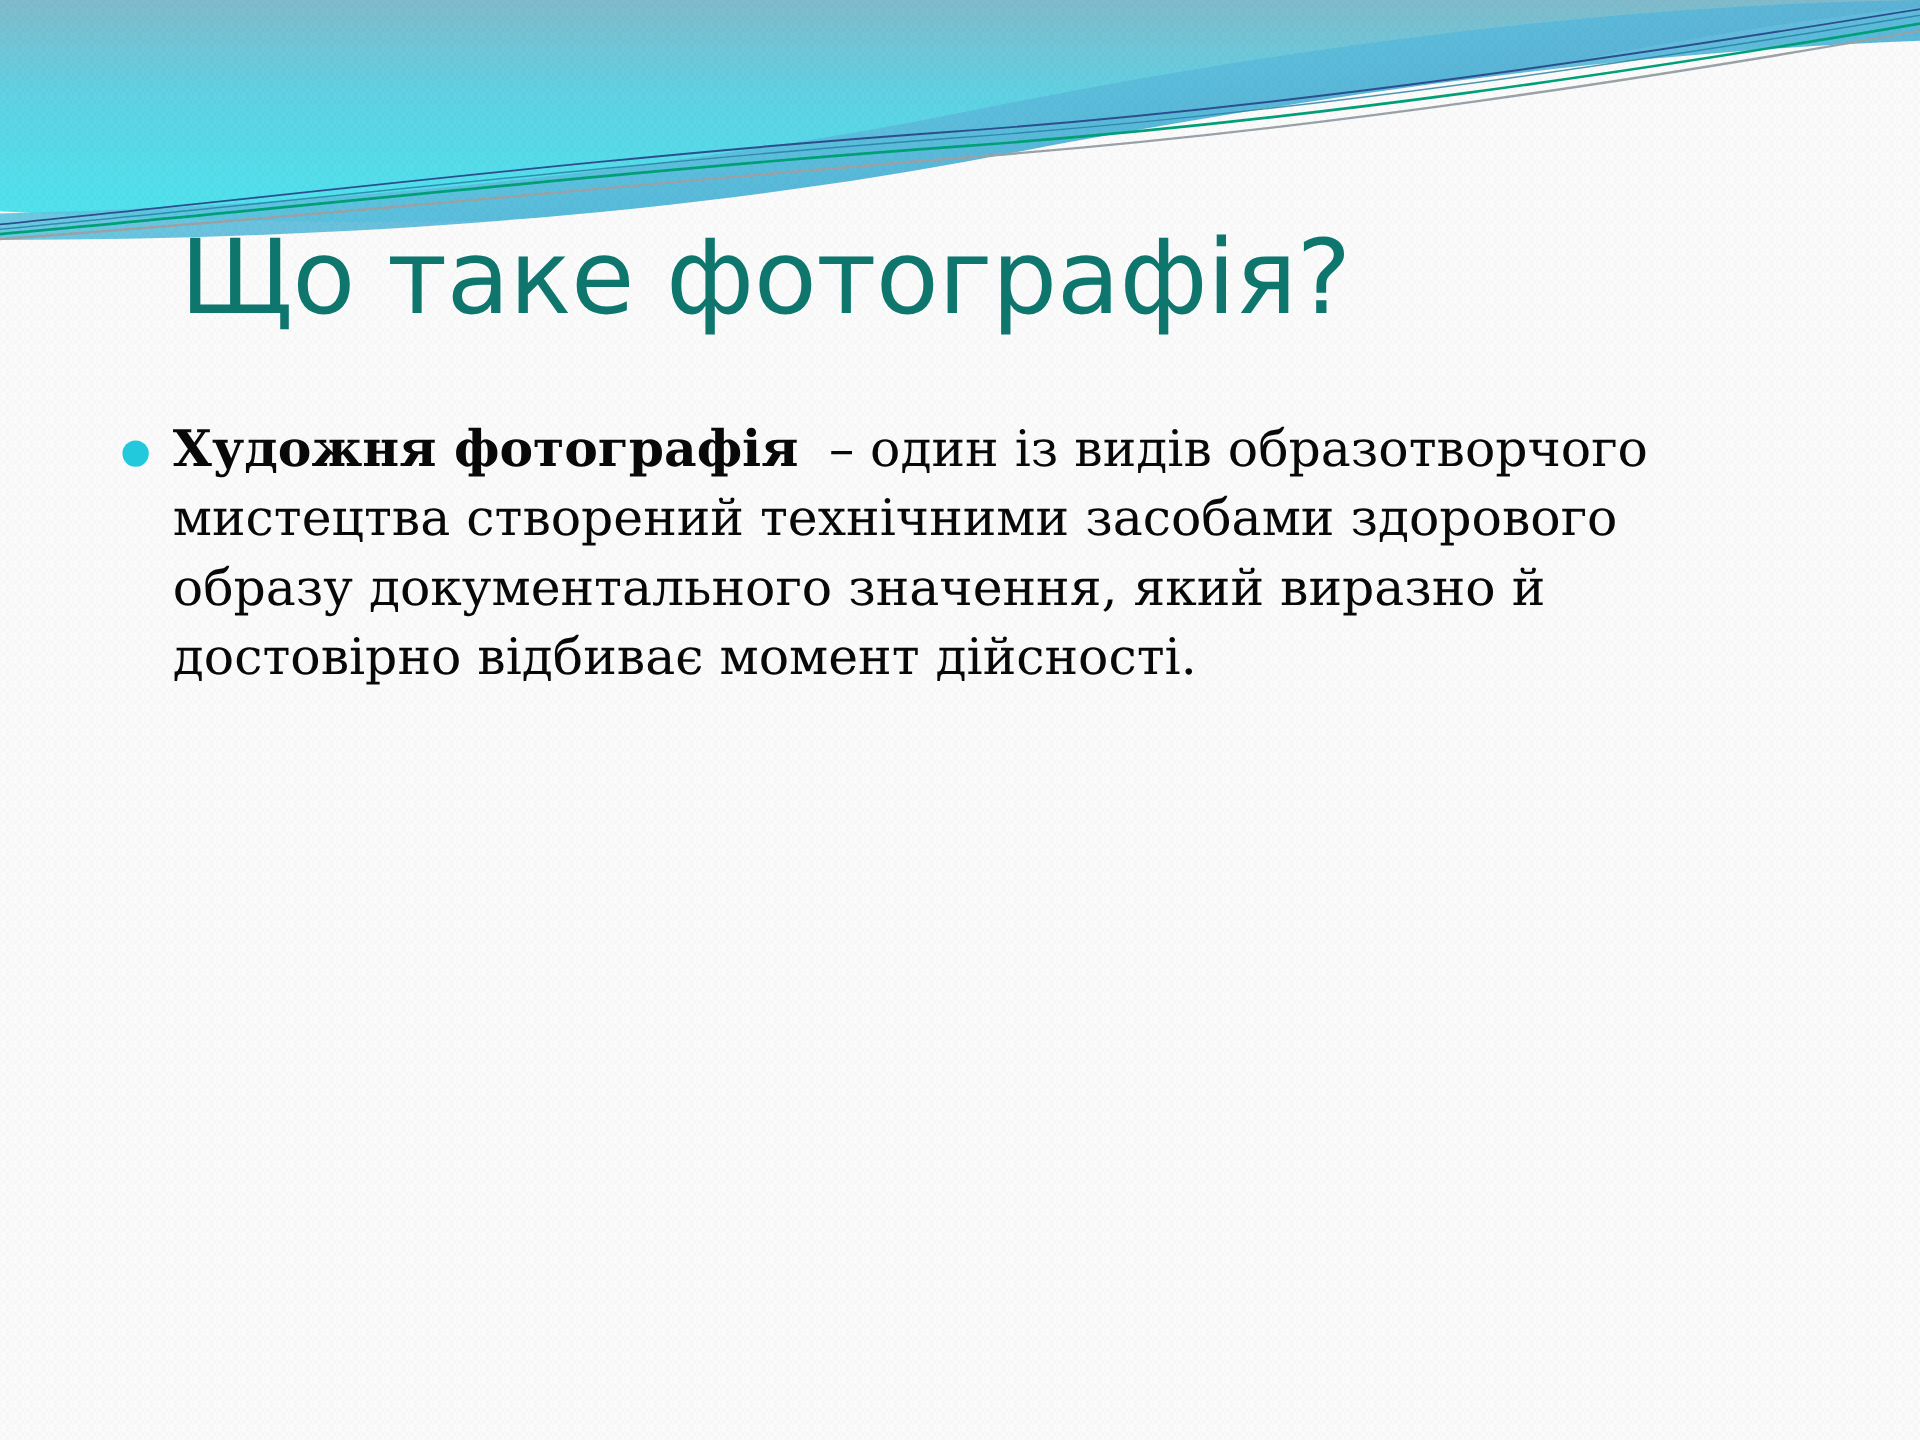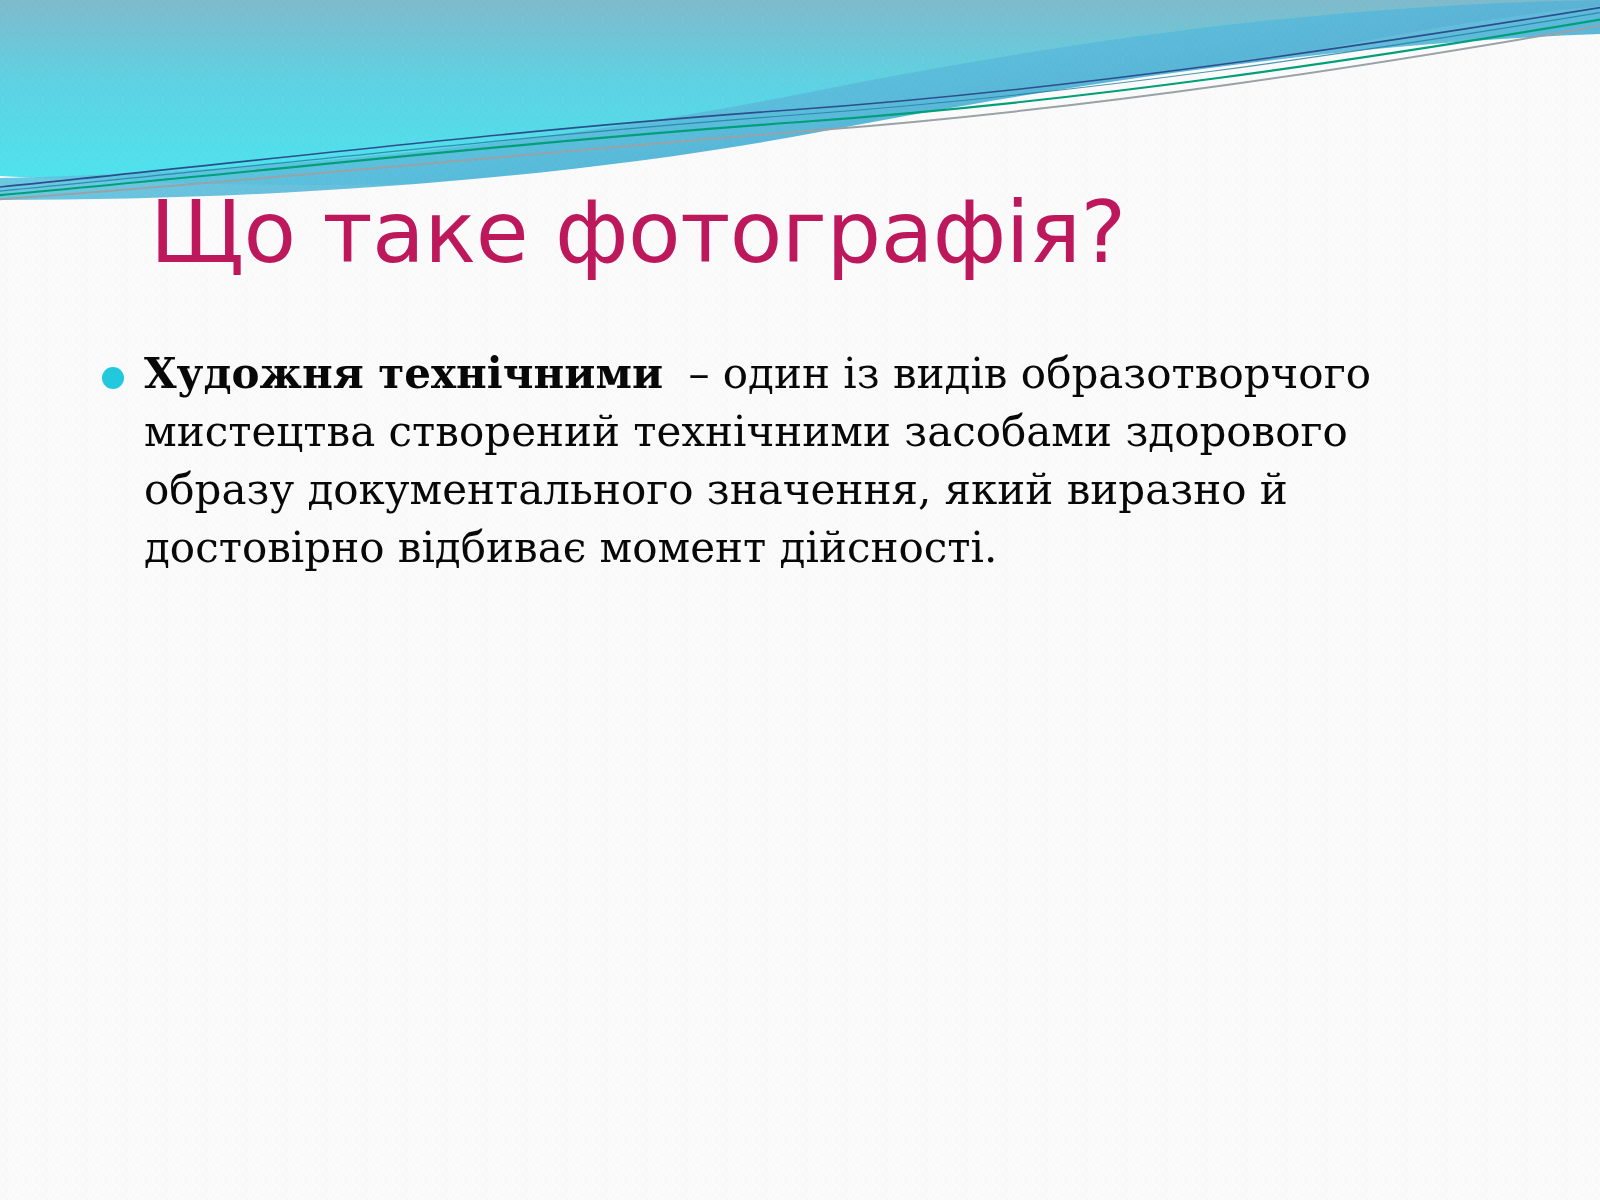--- a/index.html
+++ b/index.html
@@ -50,21 +50,21 @@
     position: absolute;
     left: 150px;
     top: 186px;
     width: 1330px;
     z-index: 5;
     font-family: "DejaVu Sans", "Liberation Sans", sans-serif;
     font-size: 86px;
     font-weight: 400;
     line-height: 1.08;
     letter-spacing: -0.5px;
-    color: #be185d;
+    color: #0f766e;
     white-space: nowrap;
   }
 
   
   .body-list {
     position: absolute;
     left: 88px;
     top: 345px;
     width: 1300px;
     z-index: 5;
@@ -151,19 +151,19 @@
       <path d="M-10,192 C255,167 515,136 795,115
                C1075,95 1355,53 1610,11" fill="none" stroke="#1f7fa3" stroke-width="1.2" opacity="0.8"></path>
     </svg>
   </div>
 
   <div class="slide-title">Що таке фотографія?</div>
 
   <ul class="body-list">
     <li class="bullet-item">
       <span class="bullet-marker"></span>
-      <span class="bullet-text"><span class="lead-term">Художня технічними</span><span class="body-rest"> – один із видів образотворчого мистецтва створений технічними засобами здорового образу документального значення, який виразно й достовірно відбиває момент дійсності.</span></span>
+      <span class="bullet-text"><span class="lead-term">Художня фотографія</span><span class="body-rest"> – один із видів образотворчого мистецтва створений технічними засобами здорового образу документального значення, який виразно й достовірно відбиває момент дійсності.</span></span>
     </li>
   </ul>
 
   <div class="paper-texture"></div>
 
 </div>
 
 </body></html>

